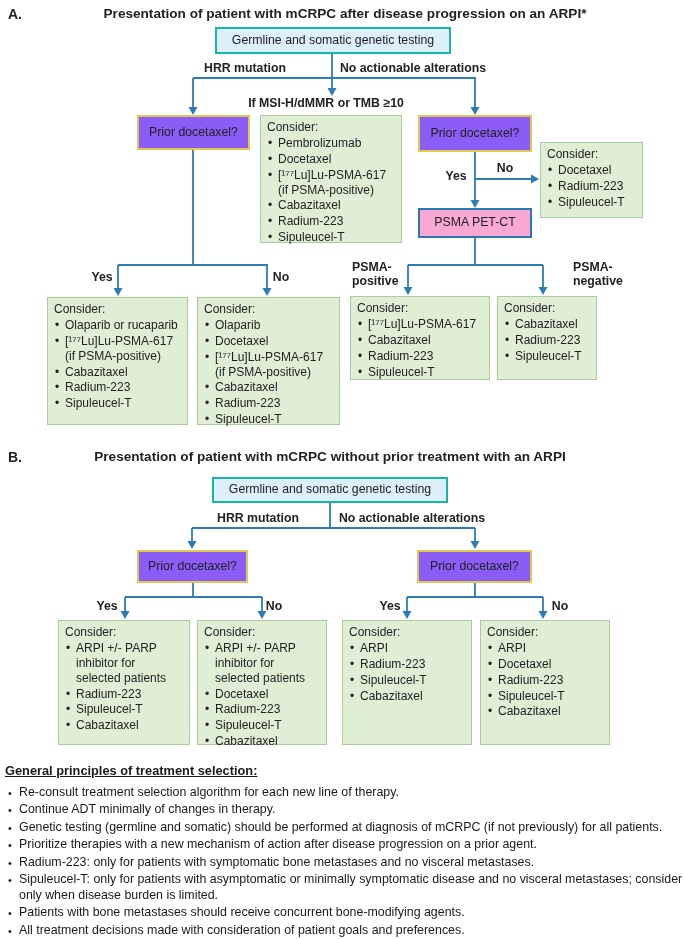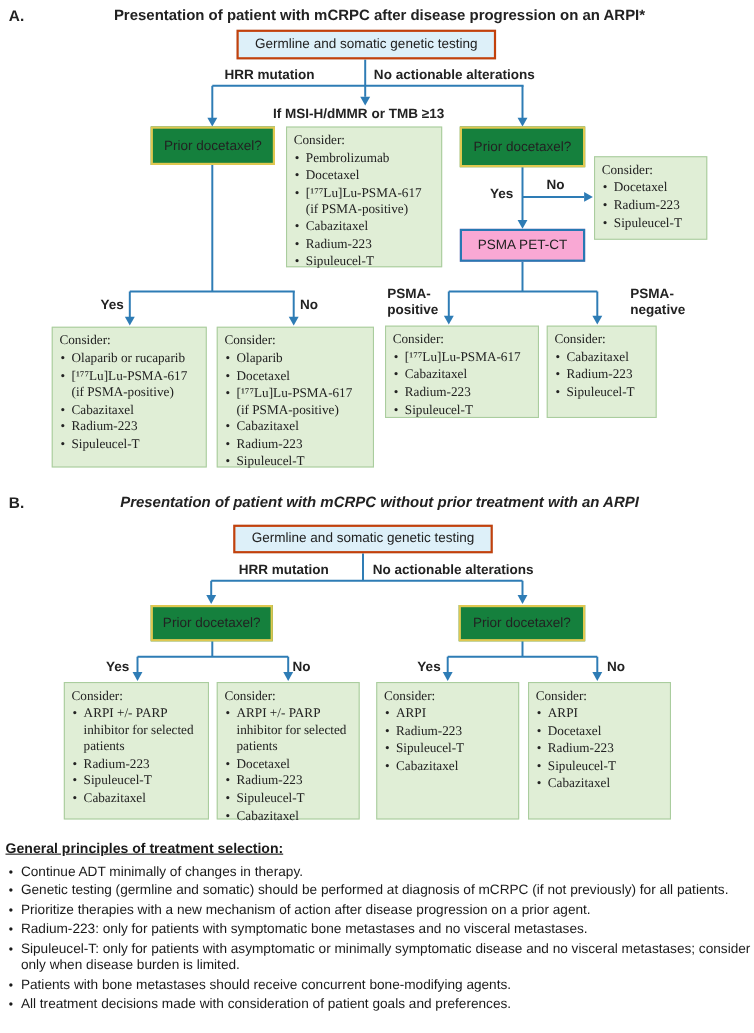--- a/index.html
+++ b/index.html
@@ -5,24 +5,24 @@
   html,body{margin:0;padding:0;background:#ffffff;}
   #stage{
     position:relative;width:685px;height:939px;background:#fff;
     font-family:"Liberation Sans", sans-serif;color:#222;overflow:hidden;
   }
   .abs{position:absolute;box-sizing:border-box;}
   .sec-label{font-weight:bold;font-size:14px;}
   .sec-title{font-weight:bold;font-size:13.6px;text-align:center;}
   .box{position:absolute;box-sizing:border-box;font-size:12px;line-height:1.24;}
   .box.centered{display:flex;align-items:center;justify-content:center;text-align:center;}
-  .blue{background:#DDF0F9;border:2px solid #c2410c;}
+  .blue{background:#DDF0F9;border:2px solid #14b8a6;}
   .bluestrong{background:#f9a8d4;border:2px solid #2778B3;font-weight:normal;}
-  .yellow{background:#15803d;border:2px solid #DFC850;}
-  .green{background:#E0EED6;border:1.5px solid #AACD9E;padding:4px 6px;font-family:Liberation Serif, serif;}
+  .yellow{background:#8b5cf6;border:2px solid #DFC850;}
+  .green{background:#E0EED6;border:1.5px solid #AACD9E;padding:4px 6px;}
   .green .hdr{margin:0 0 1px 0;}
   ul.tlist{margin:0;padding:0;list-style:none;}
   ul.tlist li{position:relative;padding-left:11px;margin-top:1px;}
   ul.tlist li::before{content:"\2022";position:absolute;left:1px;}
   .blabel{position:absolute;font-weight:bold;font-size:12.3px;text-align:center;line-height:1.1;}
   .blabel.left{text-align:left;}
   svg.connectors{position:absolute;left:0;top:0;pointer-events:none;}
   .principles{position:absolute;left:5px;top:763px;width:678px;font-size:12.4px;color:#1a1a1a;}
   .principles .ptitle{font-weight:bold;text-decoration:underline;font-size:12.8px;margin:0 0 7px 0;}
   ul.plist{margin:0;padding:0;list-style:none;line-height:1.28;}
@@ -86,21 +86,21 @@
     </g>
   </svg>
 
   <div class="abs sec-label" style="left:8px;top:6px;">A.</div>
   <div class="abs sec-title" style="left:50px;top:6px;width:590px;">Presentation of patient with mCRPC after disease progression on an ARPI*</div>
 
   <div class="box blue centered" style="left:215px;top:27px;width:236px;height:27px;font-size:12.3px;">Germline and somatic genetic testing</div>
 
   <div class="blabel" style="left:190px;top:62px;width:110px;">HRR mutation</div>
   <div class="blabel" style="left:337px;top:62px;width:152px;">No actionable alterations</div>
-  <div class="blabel" style="left:231px;top:97px;width:190px;">If MSI-H/dMMR or TMB ≥13</div>
+  <div class="blabel" style="left:231px;top:97px;width:190px;">If MSI-H/dMMR or TMB ≥10</div>
 
   <div class="box yellow centered" style="left:137px;top:115px;width:113px;height:35px;font-size:12.3px;">Prior docetaxel?</div>
 
   <div class="box green" style="left:260px;top:115px;width:142px;height:128px;">
     <div class="hdr">Consider:</div>
     <ul class="tlist">
         <li>Pembrolizumab</li>
         <li>Docetaxel</li>
         <li>[¹⁷⁷Lu]Lu-PSMA-617 (if PSMA-positive)</li>
         <li>Cabazitaxel</li>
@@ -167,21 +167,21 @@
   <div class="box green" style="left:497px;top:296px;width:100px;height:84px;">
     <div class="hdr">Consider:</div>
     <ul class="tlist">
         <li>Cabazitaxel</li>
         <li>Radium-223</li>
         <li>Sipuleucel-T</li>
       </ul>
   </div>
 
   <div class="abs sec-label" style="left:8px;top:449px;">B.</div>
-  <div class="abs sec-title" style="left:50px;top:449px;width:590px;font-style:italic;">Presentation of patient with mCRPC without prior treatment with an ARPI</div>
+  <div class="abs sec-title" style="left:35px;top:449px;width:590px;">Presentation of patient with mCRPC without prior treatment with an ARPI</div>
 
   <div class="box blue centered" style="left:212px;top:477px;width:236px;height:26px;font-size:12.3px;">Germline and somatic genetic testing</div>
 
   <div class="blabel" style="left:203px;top:512px;width:110px;">HRR mutation</div>
   <div class="blabel" style="left:336px;top:512px;width:152px;">No actionable alterations</div>
 
   <div class="box yellow centered" style="left:137px;top:550px;width:111px;height:33px;font-size:12.3px;">Prior docetaxel?</div>
   <div class="box yellow centered" style="left:417px;top:550px;width:115px;height:33px;font-size:12.3px;">Prior docetaxel?</div>
 
   <div class="blabel" style="left:92px;top:600px;width:30px;">Yes</div>
@@ -227,20 +227,21 @@
         <li>Docetaxel</li>
         <li>Radium-223</li>
         <li>Sipuleucel-T</li>
         <li>Cabazitaxel</li>
       </ul>
   </div>
 
   <div class="principles">
     <div class="ptitle">General principles of treatment selection:</div>
     <ul class="plist">
+        <li>Re-consult treatment selection algorithm for each new line of therapy.</li>
         <li>Continue ADT minimally of changes in therapy.</li>
         <li>Genetic testing (germline and somatic) should be performed at diagnosis of mCRPC (if not previously) for all patients.</li>
         <li>Prioritize therapies with a new mechanism of action after disease progression on a prior agent.</li>
         <li>Radium-223: only for patients with symptomatic bone metastases and no visceral metastases.</li>
         <li>Sipuleucel-T: only for patients with asymptomatic or minimally symptomatic disease and no visceral metastases; consider only when disease burden is limited.</li>
         <li>Patients with bone metastases should receive concurrent bone-modifying agents.</li>
         <li>All treatment decisions made with consideration of patient goals and preferences.</li>
       </ul>
   </div>
 

